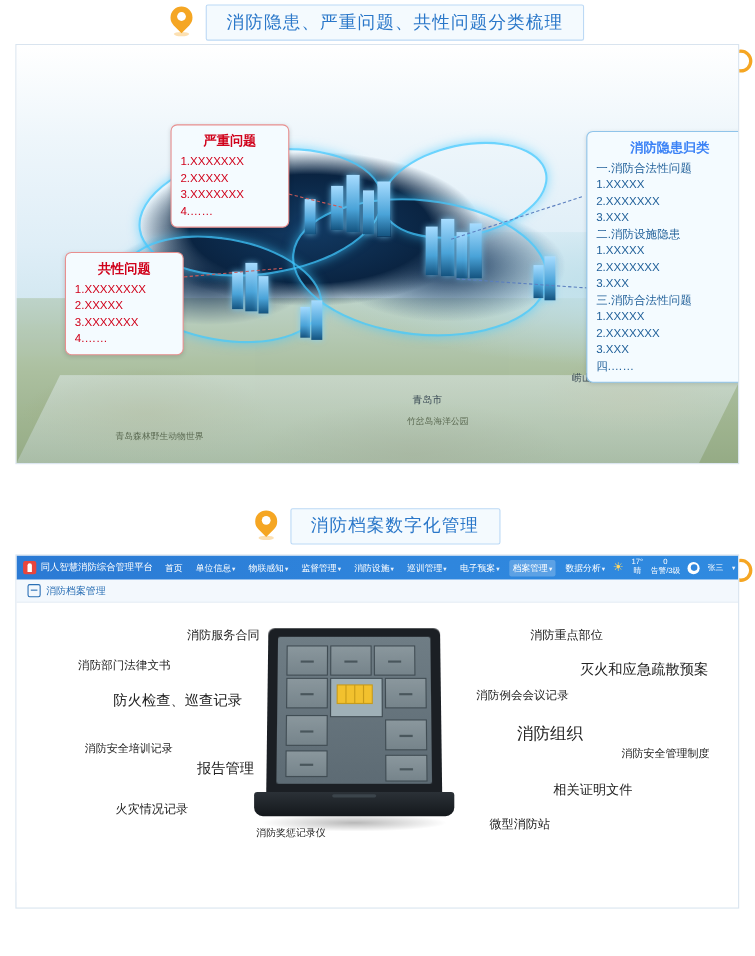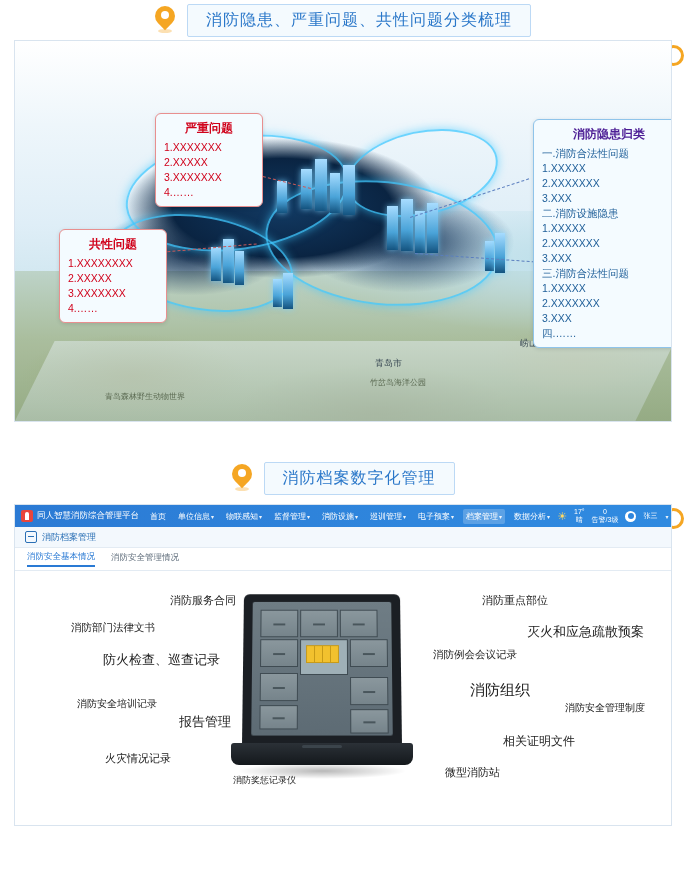--- a/index.html
+++ b/index.html
@@ -167,21 +167,21 @@
     font-size: 12px;
     margin-bottom: 3px;
   }
   .callout .c-line {
     font-size: 10.5px;
     line-height: 15px;
     white-space: nowrap;
   }
   .callout.red { border-color: #e88f8f; }
   .callout.red .c-title, .callout.red .c-line { color: #d0021b; }
-  .callout.blue .c-title { color: #4c1d95; }
+  .callout.blue .c-title { color: #3b82f6; }
   .callout.blue .c-line { color: #1f5f99; }
 
   #callout-severe { left: 140px; top: 72px; width: 90px; }
   #callout-common { left: 44px; top: 188px; width: 90px; }
   #callout-classify { left: 518px; top: 78px; width: 134px; }
 
   .lead-line {
     position: absolute;
     height: 0;
     border-top: 1px dashed #c85a5a;
@@ -476,24 +476,20 @@
       <span>张三</span>
       <span class="caret">▾</span>
     </div>
   </div>
 
   <div class="page-head">
     <span class="head-icon"></span>
     <span>消防档案管理</span>
   </div>
 
-  <div class="tabs">
-    <div class="tab active">消防安全基本情况</div>
-    <div class="tab">消防安全管理情况</div>
-  </div>
 
   <div class="archive-stage">
 
     <div class="laptop">
       <div class="lid">
         <div class="screen">
           <div class="cabinet" style="left:8px; top:8px; width:36px; height:26px;">
               <span class="cab-handle"></span>
             </div>
           <div class="cabinet" style="left:48px; top:8px; width:36px; height:26px;">

